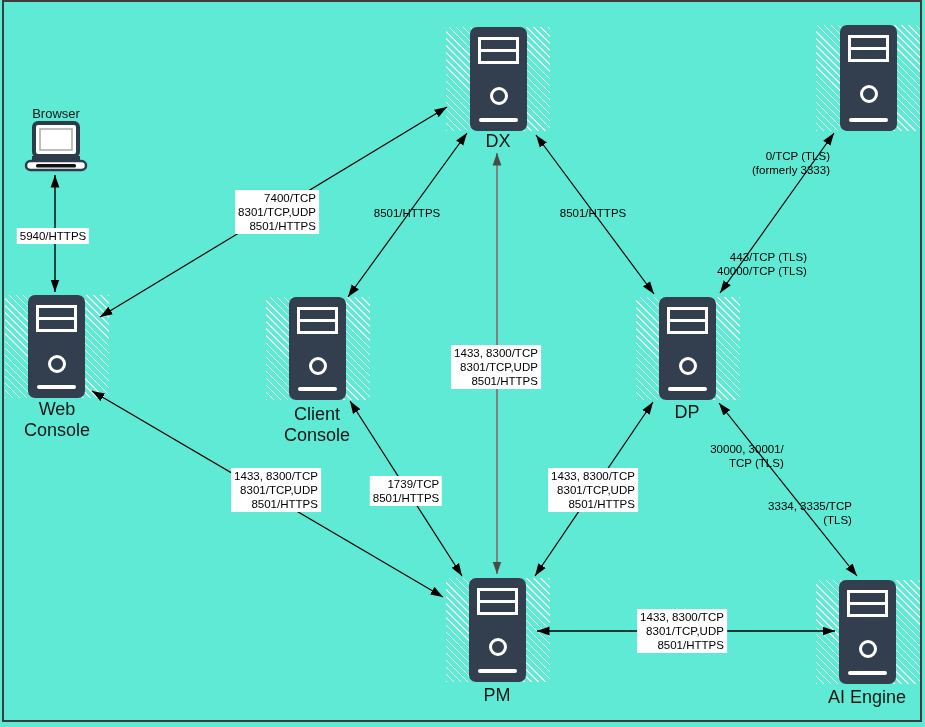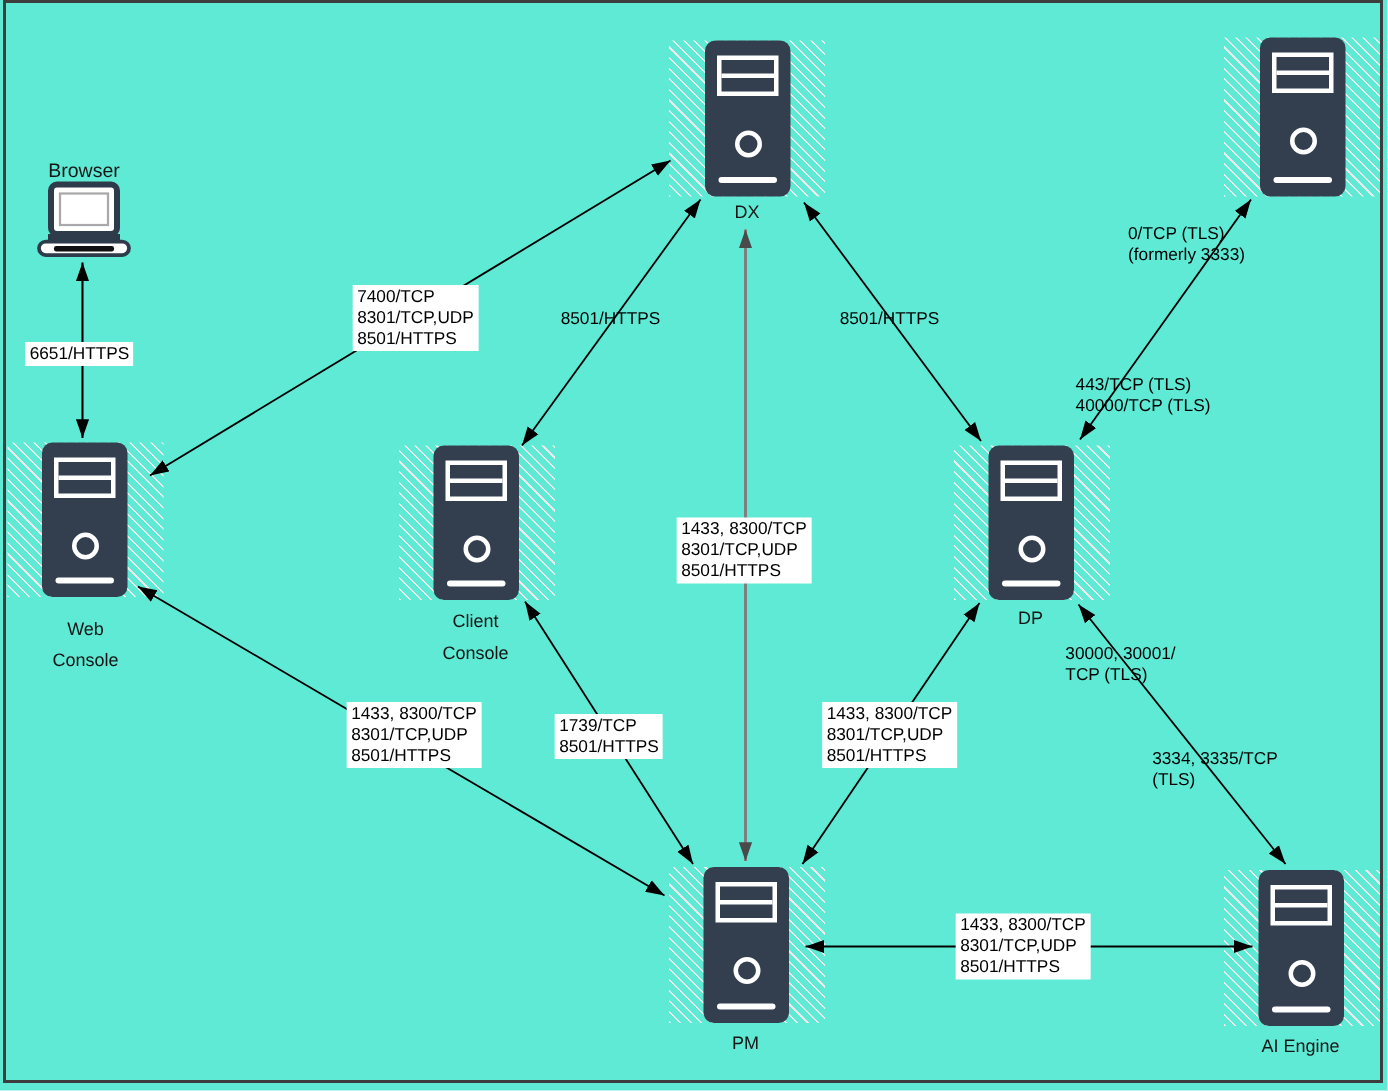--- a/index.html
+++ b/index.html
@@ -20,25 +20,25 @@
     position:absolute;left:8px;right:8px;top:10px;height:21px;border:3px solid #fff;
   }
   .server .panel-divider{position:absolute;left:0;right:0;top:9px;height:3px;background:#fff;}
   .server .ring{
     position:absolute;left:50%;top:60px;width:12px;height:12px;border:3.5px solid #fff;
     border-radius:50%;transform:translateX(-50%);
   }
   .server .bar{position:absolute;left:9px;right:9px;bottom:9px;height:4px;background:#fff;border-radius:2px;}
   .laptop{position:absolute;z-index:3;}
   .node-label{
-    position:absolute;z-index:3;text-align:center;font-size:12px;line-height:21px;color:#151515;
+    position:absolute;z-index:3;text-align:center;font-size:18px;line-height:21px;color:#151515;
     transform:translateX(-50%);white-space:nowrap;
   }
   .edge-label{
-    position:absolute;z-index:4;text-align:left;font-size:11.5px;line-height:14px;color:#000;
+    position:absolute;z-index:4;text-align:right;font-size:11.5px;line-height:14px;color:#000;
     transform:translate(-50%,-50%);white-space:nowrap;
   }
   .edge-label.masked{background:#ffffff;padding:1px 3px;}
 </style>
 </head>
 <body>
 
 <div id="canvas">
   <div class="frame"></div>
 
@@ -83,21 +83,21 @@
     <div>Browser</div>
   </div>
 
   <div class="server" style="left:28px;top:295px">
     <div class="panel">
         <div class="panel-divider"></div>
       </div>
     <div class="ring"></div>
     <div class="bar"></div>
   </div>
-  <div class="node-label" style="left:57px;top:409px">
+  <div class="node-label" style="left:57px;top:399px">
     <div>Web</div>
     <div>Console</div>
   </div>
 
   <div class="server" style="left:470px;top:27px;height:104px">
     <div class="panel">
         <div class="panel-divider"></div>
       </div>
     <div class="ring"></div>
     <div class="bar"></div>
@@ -153,21 +153,21 @@
         <div class="panel-divider"></div>
       </div>
     <div class="ring"></div>
     <div class="bar"></div>
   </div>
   <div class="node-label" style="left:867px;top:687px">
     <div>AI Engine</div>
   </div>
 
   <div class="edge-label masked" style="left:53px;top:236px">
-    <div>6651/HTTPS</div>
+    <div>5940/HTTPS</div>
   </div>
 
   <div class="edge-label masked" style="left:277px;top:212px">
     <div>7400/TCP</div>
     <div>8301/TCP,UDP</div>
     <div>8501/HTTPS</div>
   </div>
 
   <div class="edge-label" style="left:407px;top:213px">
     <div>8501/HTTPS</div>
@@ -203,21 +203,21 @@
     <div>1739/TCP</div>
     <div>8501/HTTPS</div>
   </div>
 
   <div class="edge-label masked" style="left:593px;top:490px">
     <div>1433, 8300/TCP</div>
     <div>8301/TCP,UDP</div>
     <div>8501/HTTPS</div>
   </div>
 
-  <div class="edge-label" style="left:747px;top:443px">
+  <div class="edge-label" style="left:747px;top:456px">
     <div>30000, 30001/</div>
     <div>TCP (TLS)</div>
   </div>
 
   <div class="edge-label" style="left:810px;top:513px">
     <div>3334, 3335/TCP</div>
     <div>(TLS)</div>
   </div>
 
   <div class="edge-label masked" style="left:682px;top:631px">

